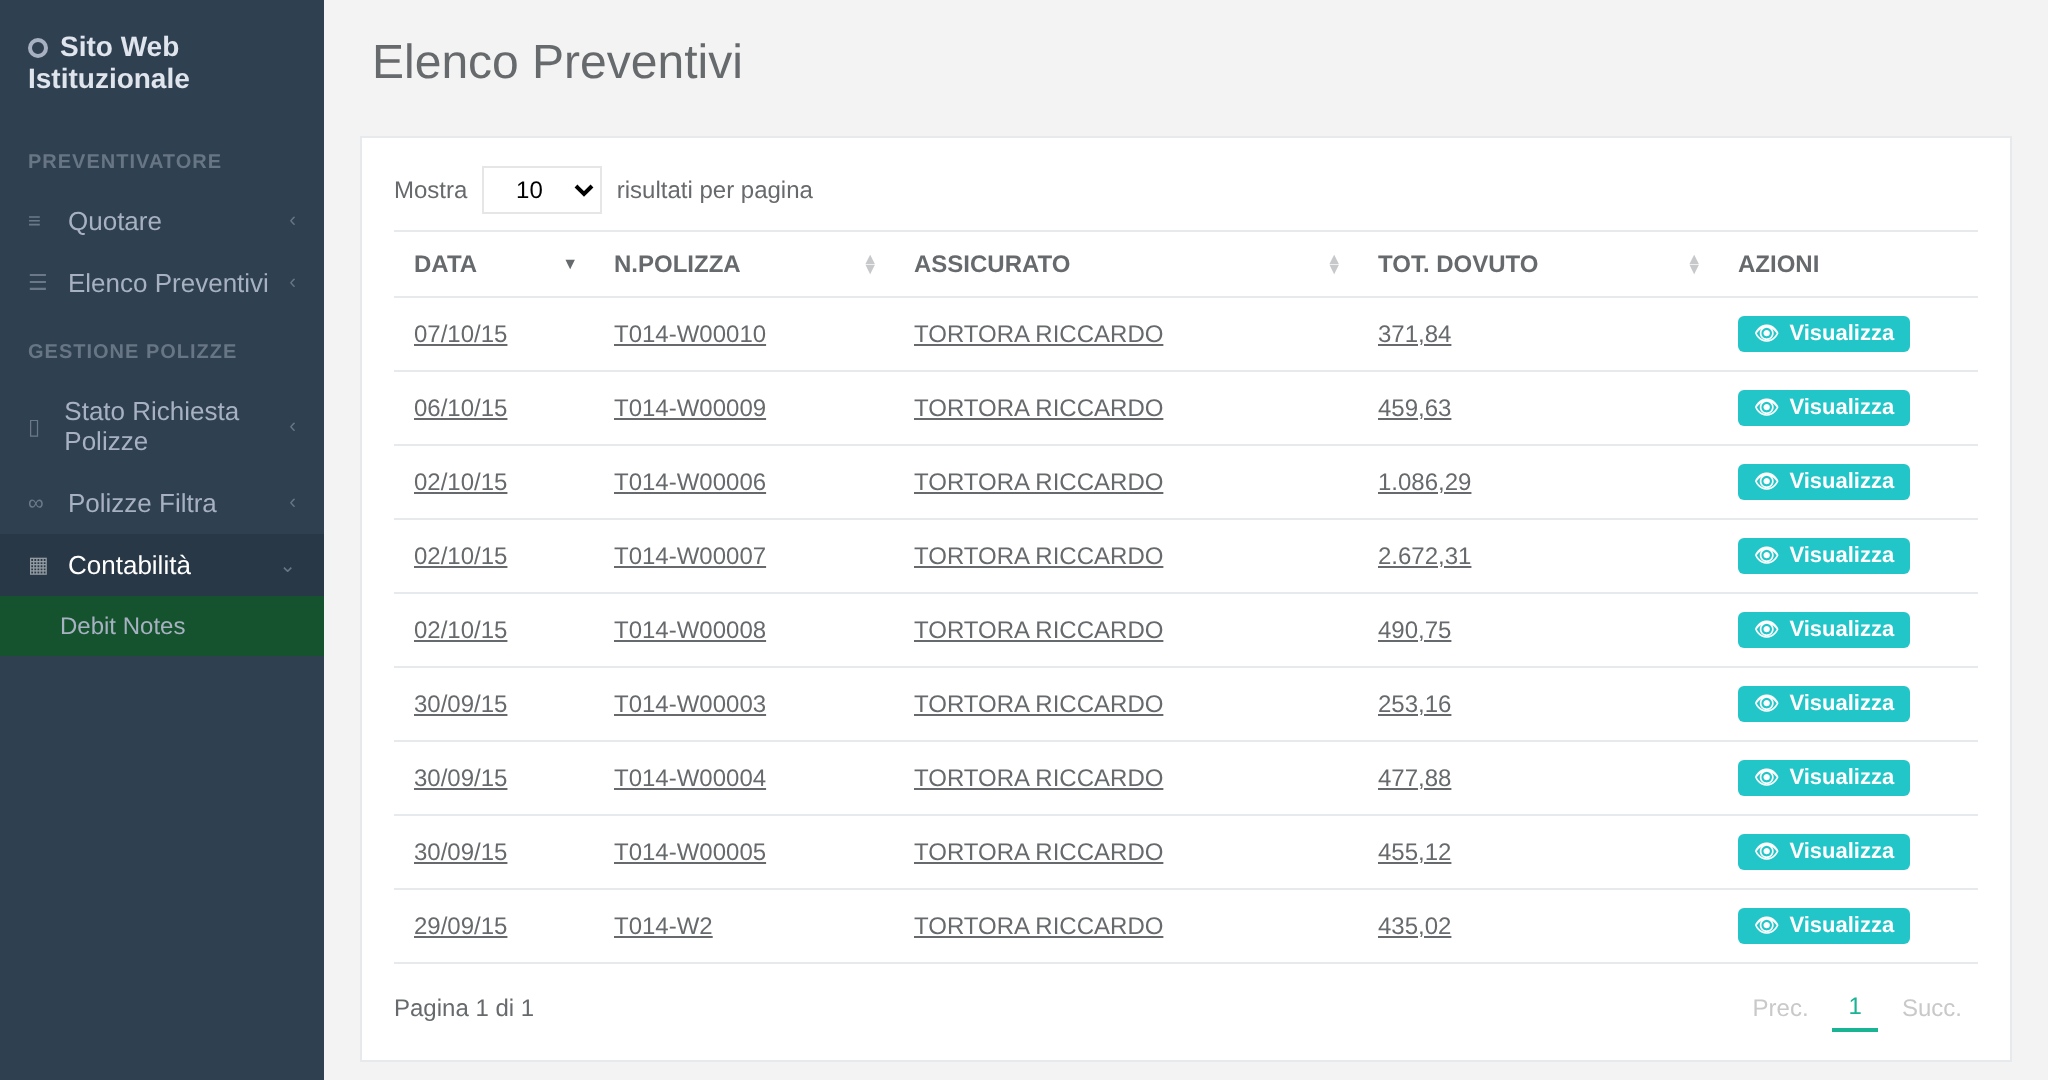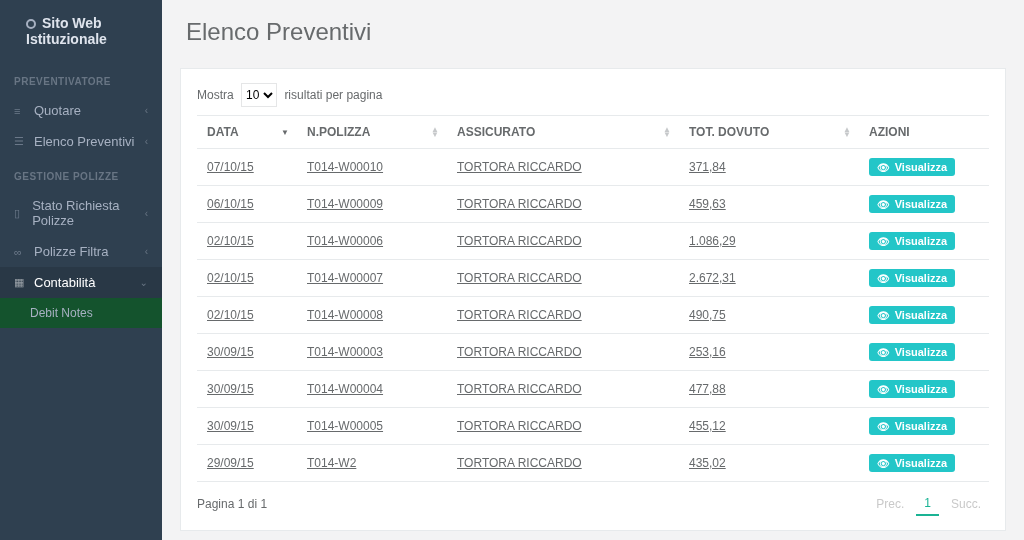--- a/index.html
+++ b/index.html
@@ -1,36 +1,36 @@
 <!DOCTYPE html>
 <html><head>
 <meta charset="utf-8">
 <style>
 * { margin: 0; padding: 0; box-sizing: border-box; }
 body { font-family: "Helvetica Neue", Helvetica, Arial, sans-serif; font-size: 13px; background: #f3f3f4; color: #676a6c; width: 1024px; height: 540px; overflow: hidden; }
 .layout { display: flex; height: 540px; }
 .sidebar { width: 162px; background: #2f4050; color: #a7b1c2; flex-shrink: 0; }
-.brand { padding: 15px 26px; color: #dfe4ed; font-size: 14px; font-weight: 600; }
+.brand { padding: 15px 14px; color: #dfe4ed; font-size: 14px; font-weight: 600; }
 .brand .dot { display:inline-block; width:10px; height:10px; border:2px solid #a7b1c2; border-radius:50%; margin-right:6px; position:relative; top:1px;}
 .section-title { padding: 14px 14px 8px; font-size: 10px; font-weight: 700; letter-spacing: .5px; color: #687584; }
 .nav-item { display: flex; align-items: center; padding: 8px 14px; font-size: 13px; color: #a7b1c2; cursor: pointer; justify-content: space-between; }
 .nav-item .lbl { display:flex; align-items:center; gap:8px; }
 .nav-item.active { background: #293846; color: #fff; }
 .nav-item .chev { font-size: 10px; color: #687584; }
 .nav-sub { background: #14532d; }
 .nav-sub .nav-item { padding-left: 30px; font-size: 12px; }
 .icon { width:12px; display:inline-block; opacity:.5; font-size:11px; }
 
 .main { flex: 1; overflow: auto; }
 .page-title { padding: 18px 24px 12px; font-size: 24px; color: #676a6c; font-weight: 400; }
 .panel { background: #fff; margin: 10px 18px; border: 1px solid #e7eaec; }
 .panel-inner { padding: 14px 16px; }
 
 .table-top { display:flex; justify-content: space-between; align-items:center; font-size:12px; margin-bottom:8px; }
-.table-top select { border:1px solid #e5e6e7; background:#fff; padding:3px 0; font-size:12px; margin:0 4px; }
+.table-top select { border:1px solid #e5e6e7; background:#fff; padding:3px 12px; font-size:12px; margin:0 4px; }
 .table-top input { border:1px solid #e5e6e7; padding:4px 6px; font-size:12px; width:130px; margin-left:6px; }
 
 table { width:100%; border-collapse: collapse; }
 th { text-align:left; font-size:12px; font-weight:700; color:#676a6c; padding:9px 10px; border-top:1px solid #e7eaec; border-bottom:1px solid #e7eaec; position:relative; }
 th .sort { position:absolute; right:8px; top:50%; transform:translateY(-50%); display:flex; flex-direction:column; line-height:5px; font-size:8px; color:#c6c8ca; }
 th.sorted .sort .down{ color:#676a6c; }
 td { font-size:12px; padding:9px 10px; border-bottom:1px solid #e7eaec; color:#676a6c;text-decoration:underline; }
 .btn-view { background:#23c6c8; color:#fff; border:none; border-radius:3px; font-size:11px; font-weight:700; padding:3px 8px; cursor:pointer; display:inline-flex; align-items:center; gap:5px; }
 .btn-view .eye{ font-size:10px; }
 

